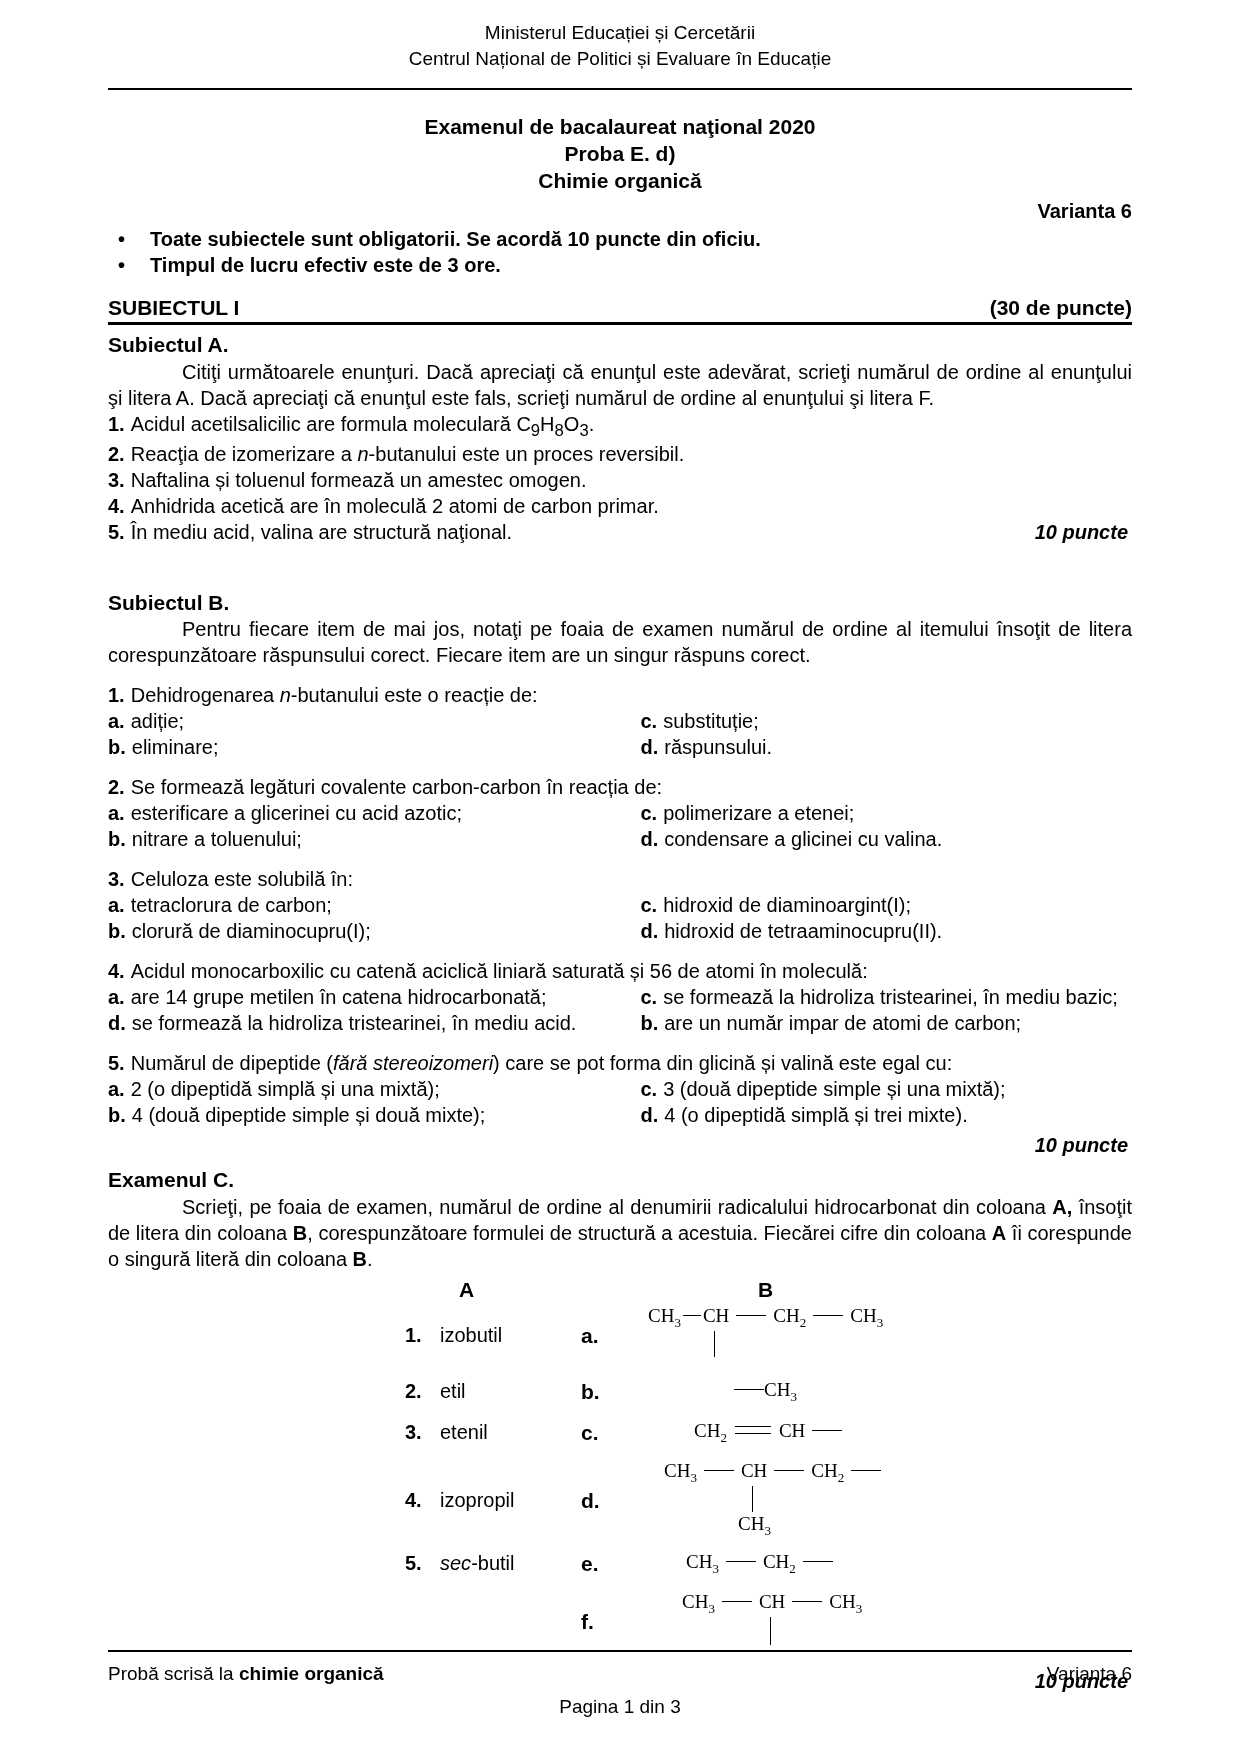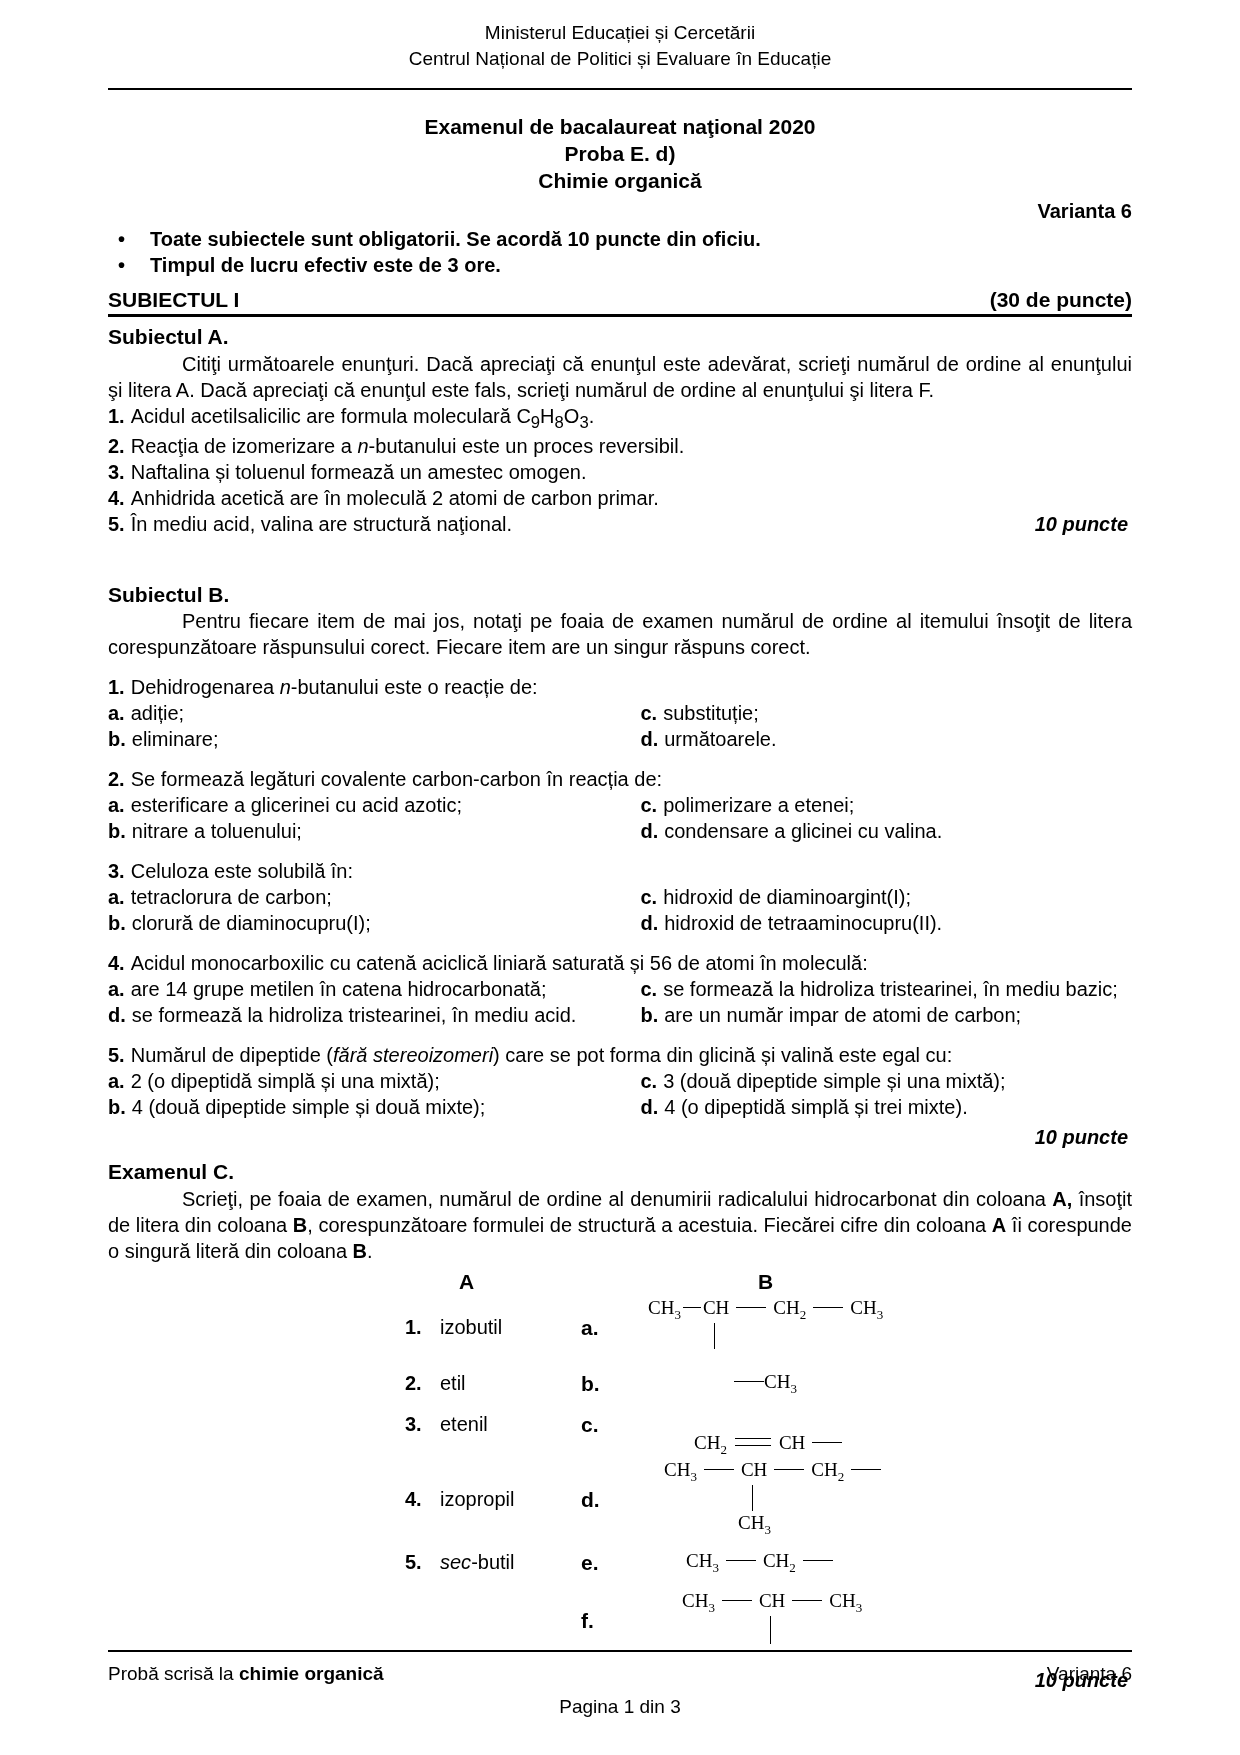--- a/index.html
+++ b/index.html
@@ -10,21 +10,21 @@
   }
   .page { position:relative; width:1024px; padding:20px 108px 0 108px; }
   .b { font-weight:bold; }
   .hdr { text-align:center; font-size:19px; line-height:1.35; border-bottom:2px solid #000; padding-bottom:17px; }
   .title-block { margin-top:24px; text-align:center; font-weight:bold; font-size:21px; line-height:1.28; }
   .variant { text-align:right; font-weight:bold; margin-top:3px; }
   .notes { margin-top:2px; }
   .note-row { display:flex; font-weight:bold; }
   .note-row .bullet { width:32px; padding-left:10px; }
   .sbar { display:flex; justify-content:space-between; font-weight:bold; font-size:21px;
-          border-bottom:3px solid #000; margin-top:8px; padding-bottom:1px; }
+          border-bottom:3px solid #000; margin-top:16px; padding-bottom:1px; }
   .sec-title { font-weight:bold; font-size:21px; margin-top:6px; }
   p.just { text-align:justify; text-indent:74px; margin:0; }
   .item { margin:0; }
   .item .num { font-weight:bold; margin-right:6px; }
   .row-sb { display:flex; justify-content:space-between; }
   .points { font-weight:bold; font-style:italic; padding-right:4px; }
   .gapA { margin-top:44px; }
   .q { margin-top:14px; }
   .opts { display:grid; grid-template-columns:52% 48%; }
   .opt .num { font-weight:bold; margin-right:6px; }
@@ -50,21 +50,21 @@
   .struct { position:relative; font-family:"Liberation Serif", serif; font-size:19px; white-space:nowrap; }
   .struct sub { font-size:13px; }
   .bond { display:inline-block; vertical-align:6px; border-top:1.5px solid #000; width:30px; margin:0 7px; }
   .bond.tight { width:18px; margin:0 2px; }
   .bond.trail { margin-right:0; }
   .dbond { display:inline-block; vertical-align:3px; width:36px; height:6px;
            border-top:1.5px solid #000; border-bottom:1.5px solid #000; margin:0 8px; }
   .vline { position:absolute; border-left:1.5px solid #000; width:0; }
   .belowg { position:absolute; }
   .mt-b { margin-left:86px; }
-  .mt-c { margin-left:46px;margin-top:20px; }
+  .mt-c { margin-left:46px; }
   .mt-d { margin-left:16px; }
   .mt-e { margin-left:38px; }
   .mt-f { margin-left:34px; }
   .c-points { margin-top:18px; }
   .footer { position:absolute; top:1650px; left:108px; width:1024px; border-top:2px solid #000; padding-top:10px; font-size:19px; }
   .frow { display:flex; justify-content:space-between; }
   .fpage { text-align:center; margin-top:8px; }
 </style>
 </head>
 <body>
@@ -124,21 +124,21 @@
   <p class="just"><span>Pentru fiecare item de mai jos, notaţi pe foaia de examen numărul de ordine al itemului însoţit de litera corespunzătoare răspunsului corect. Fiecare item are un singur răspuns corect.</span></p>
 
   <div class="q">
     <div class="item">
       <span class="num">1.</span><span>Dehidrogenarea </span><i>n</i><span>-butanului este o reacție de:</span>
     </div>
     <div class="opts">
       <div class="opt"><span class="num">a.</span><span>adiție;</span></div>
       <div class="opt"><span class="num">c.</span><span>substituție;</span></div>
       <div class="opt"><span class="num">b.</span><span>eliminare;</span></div>
-      <div class="opt"><span class="num">d.</span><span>următoarele.</span></div>
+      <div class="opt"><span class="num">d.</span><span>răspunsului.</span></div>
     </div>
   </div>
 
   <div class="q">
     <div class="item">
       <span class="num">2.</span><span>Se formează legături covalente carbon-carbon în reacția de:</span>
     </div>
     <div class="opts">
       <div class="opt"><span class="num">a.</span><span>esterificare a glicerinei cu acid azotic;</span></div>
       <div class="opt"><span class="num">c.</span><span>polimerizare a etenei;</span></div>

